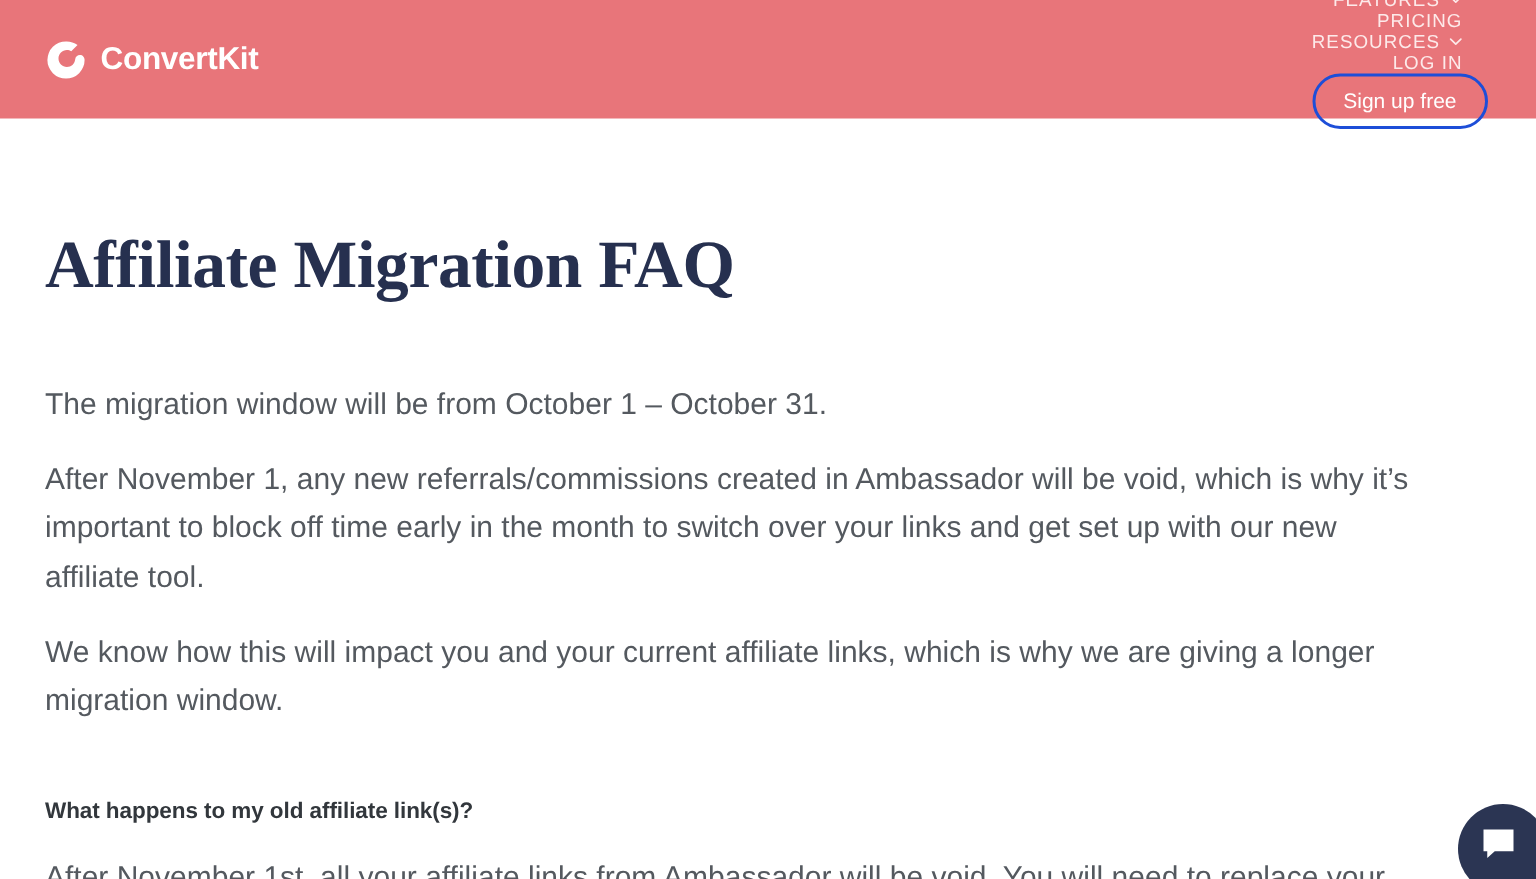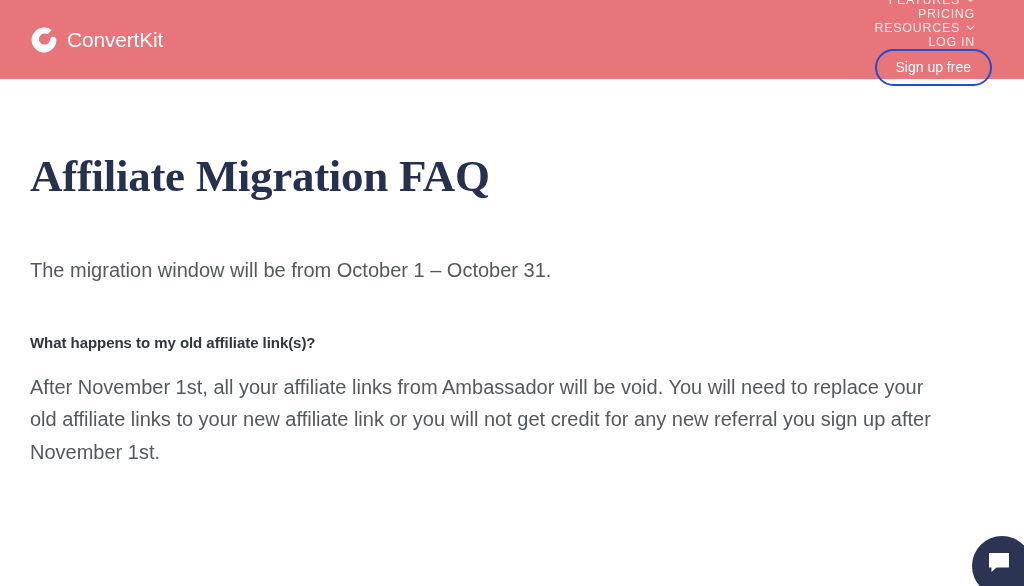--- a/index.html
+++ b/index.html
@@ -36,21 +36,21 @@
   .brand-mark {
     width: 28px;
     height: 28px;
     display: block;
     flex: 0 0 auto;
   }
 
   .brand-name {
     color: #ffffff;
     font-size: 21px;
-    font-weight: normal;
+    font-weight: bold;
     letter-spacing: -0.2px;
     line-height: 1;
     text-align: right;
   }
 
   .main-nav {
     margin-left: auto;
     display: flex;
     align-items: flex-end;
     gap: 0;
@@ -200,20 +200,22 @@
 </header>
 
 <main class="page">
 
   <h1 class="page-title">Affiliate Migration FAQ</h1>
 
   <section class="faq-list">
 
     <div class="faq-block">
       <p class="faq-answer">The migration window will be from October 1 – October 31.</p>
+      <p class="faq-answer">After November 1, any new referrals/commissions created in Ambassador will be void, which is why it’s important to block off time early in the month to switch over your links and get set up with our new affiliate tool.</p>
+      <p class="faq-answer">We know how this will impact you and your current affiliate links, which is why we are giving a longer migration window.</p>
     </div>
 
     <div class="faq-block">
       <h2 class="faq-question">What happens to my old affiliate link(s)?</h2>
       <p class="faq-answer">After November 1st, all your affiliate links from Ambassador will be void. You will need to replace your old affiliate links to your new affiliate link or you will not get credit for any new referral you sign up after November 1st.</p>
     </div>
 
   </section>
 </main>
 

